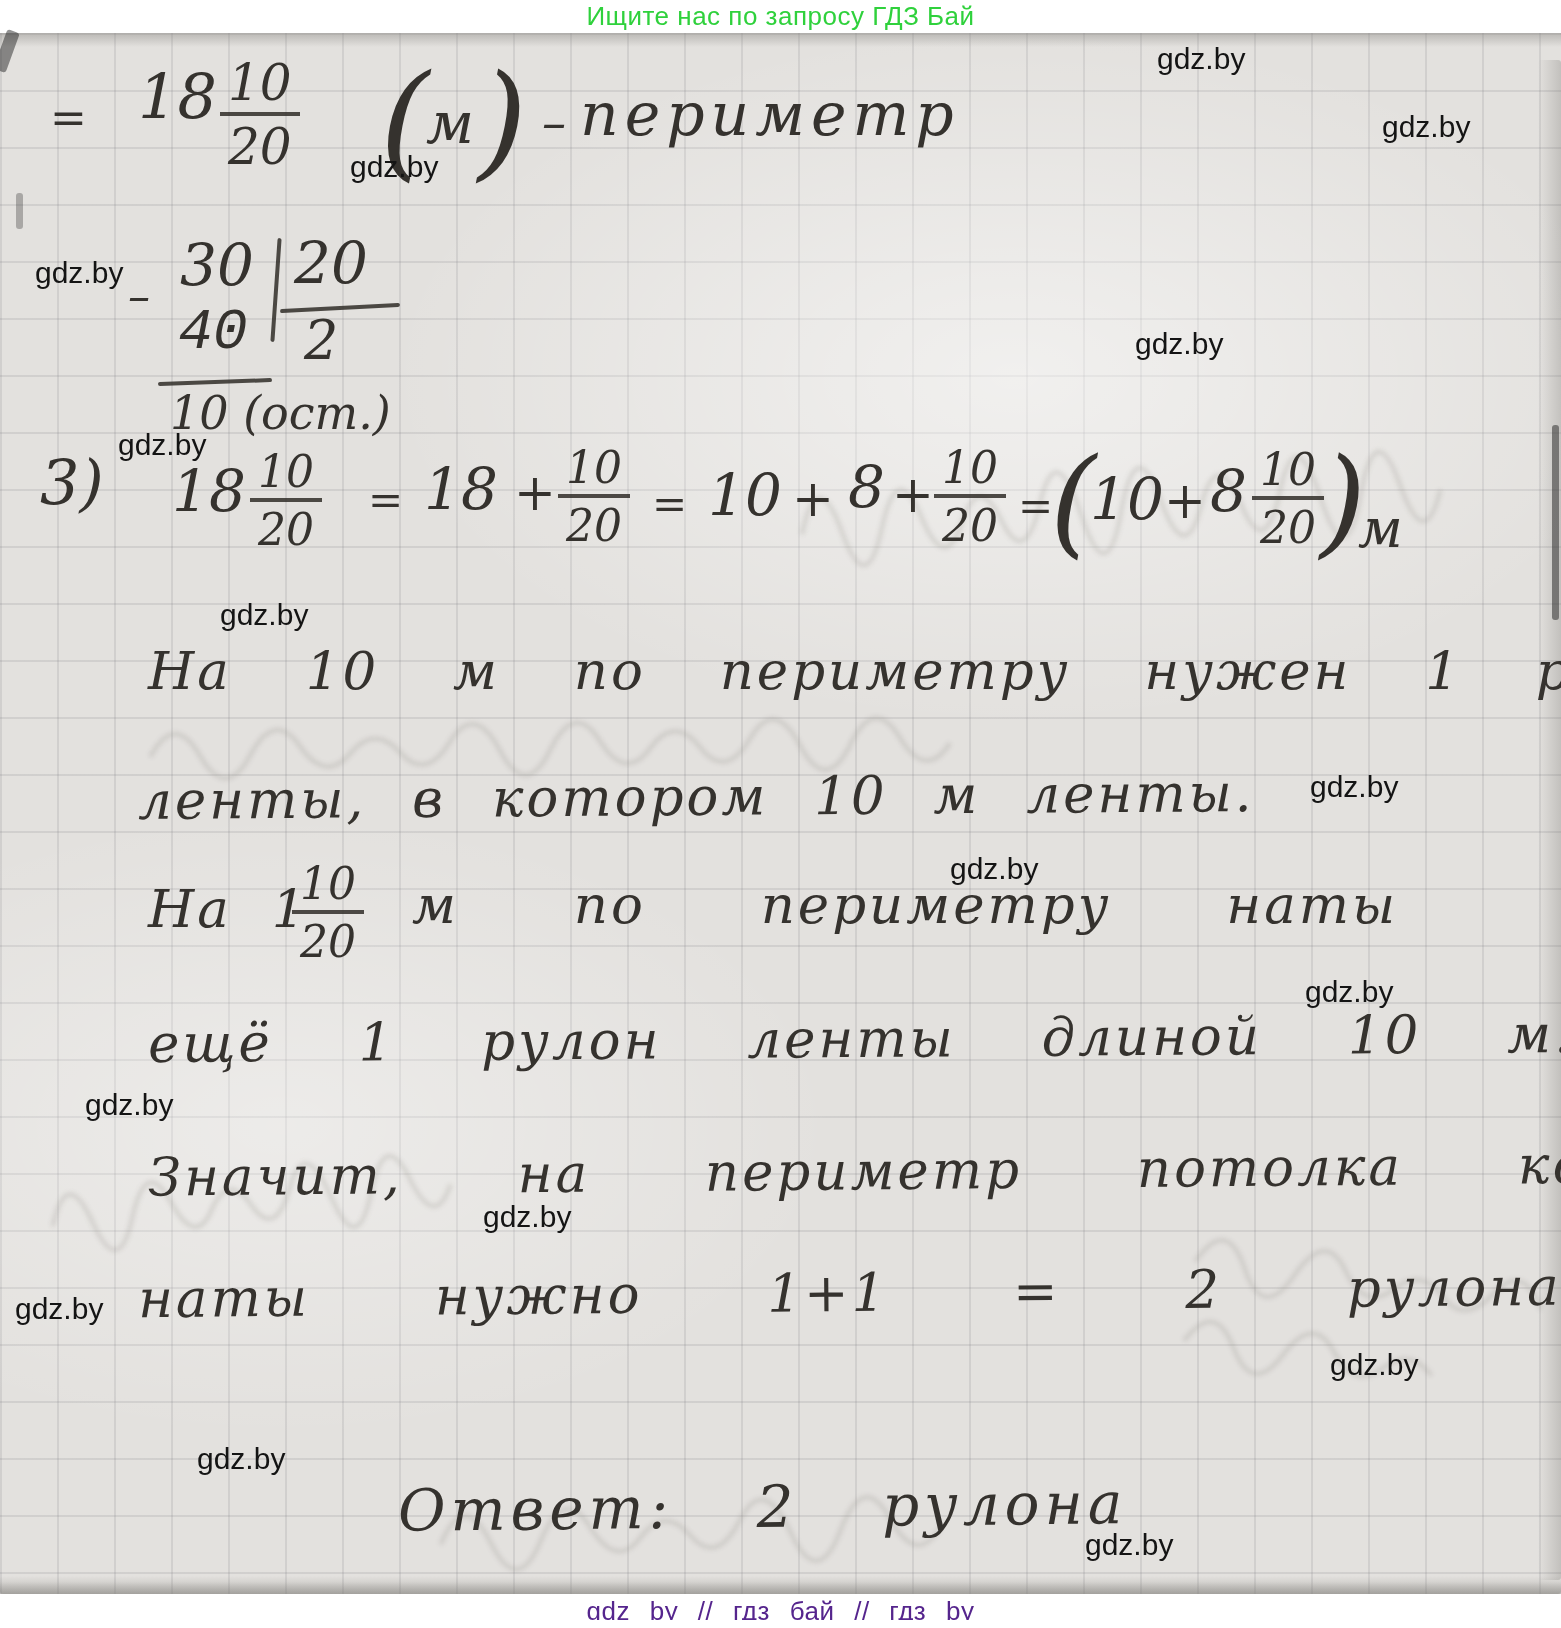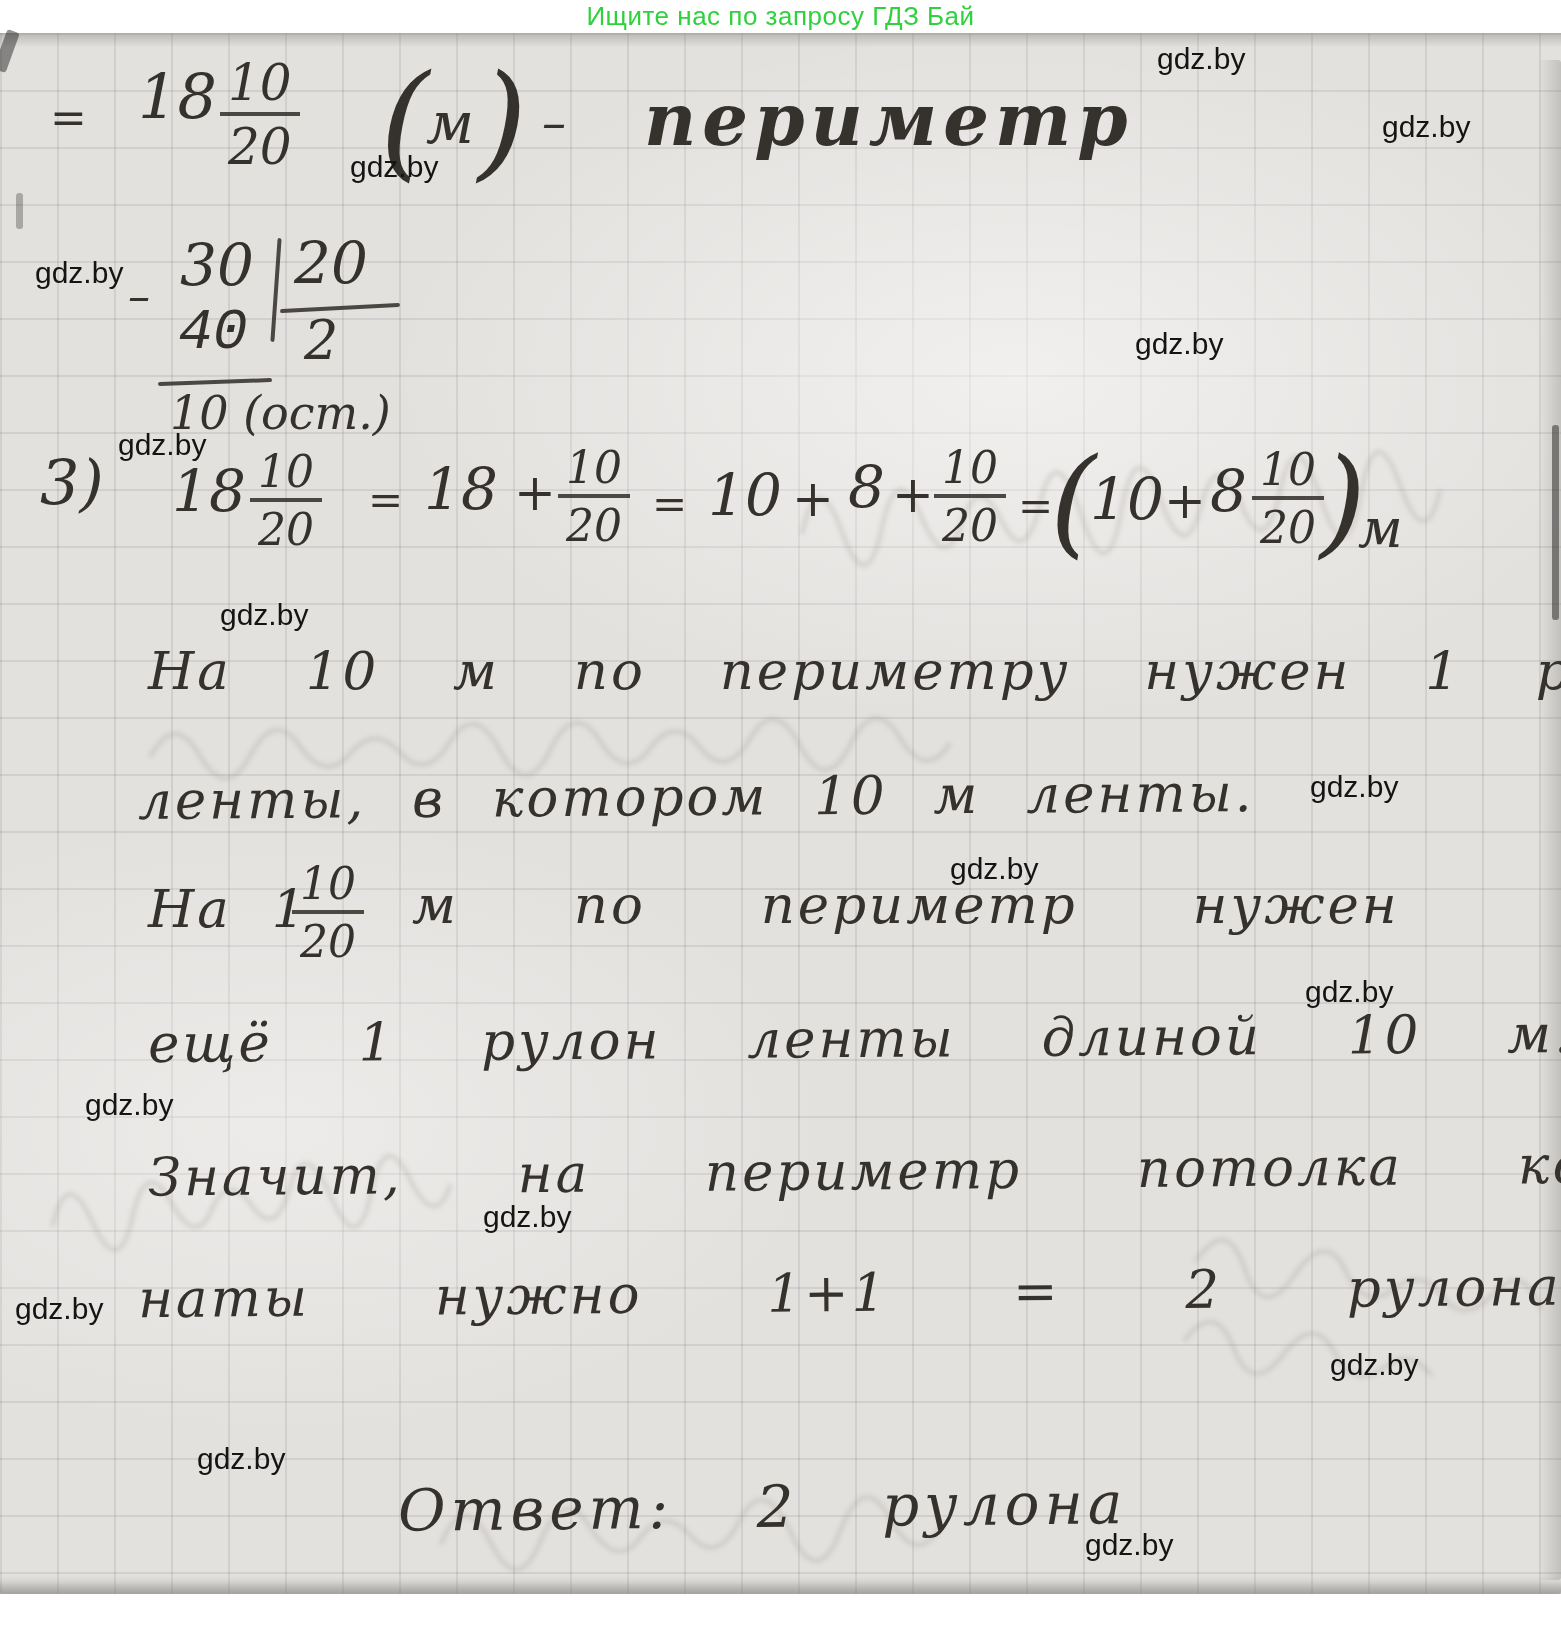--- a/index.html
+++ b/index.html
@@ -75,21 +75,21 @@
   <span class="hw" style="left:50px;top:96px;font-size:44px;">=</span>
   <span class="hw" style="left:138px;top:66px;font-size:62px;">18</span>
   <span class="frac" style="left:220px;top:58px;font-size:50px;">
     <span class="num">10</span>
     <span class="den">20</span>
   </span>
   <span class="hw paren" style="left:380px;top:58px;font-size:126px;">(</span>
   <span class="hw" style="left:426px;top:94px;font-size:58px;">м</span>
   <span class="hw paren" style="left:478px;top:58px;font-size:126px;">)</span>
   <span class="hw" style="left:542px;top:98px;font-size:48px;">–</span>
-  <span class="hw" style="left:644px;top:84px;font-size:72px;letter-spacing:6px;font-weight:bold;">периметр</span>
+  <span class="hw" style="left:580px;top:84px;font-size:60px;letter-spacing:6px;">периметр</span>
 
   <span class="hw" style="left:128px;top:274px;font-size:44px;">–</span>
   <span class="hw" style="left:180px;top:236px;font-size:58px;">30</span>
   <div class="stroke" style="left:274px;top:238px;width:4px;height:104px;transform:rotate(4deg);"></div>
   <span class="hw" style="left:294px;top:234px;font-size:58px;">20</span>
   <div class="stroke" style="left:280px;top:306px;width:120px;height:4px;transform:rotate(-3deg);"></div>
   <span class="hw" style="left:178px;top:304px;font-size:58px;font-family:Liberation Mono, monospace;">40</span>
   <div class="stroke" style="left:158px;top:380px;width:114px;height:4px;transform:rotate(-2deg);"></div>
   <span class="hw" style="left:304px;top:314px;font-size:54px;">2</span>
   <span class="hw" style="left:170px;top:390px;font-size:46px;">10 (ост.)</span>
@@ -129,21 +129,21 @@
   <span class="hw" style="left:1358px;top:502px;font-size:54px;">м</span>
 
   <span class="hw" style="left:148px;top:644px;font-size:53px;word-spacing:54px;letter-spacing:3px;">На 10 м по периметру нужен 1 рулон</span>
   <span class="hw" style="left:138px;top:770px;font-size:53px;word-spacing:26px;letter-spacing:3px;transform:rotate(-.4deg);">ленты, в котором 10 м ленты.</span>
 
   <span class="hw" style="left:148px;top:882px;font-size:53px;word-spacing:20px;letter-spacing:3px;">На 1</span>
   <span class="frac" style="left:292px;top:862px;font-size:44px;">
     <span class="num">10</span>
     <span class="den">20</span>
   </span>
-  <span class="hw" style="left:412px;top:878px;font-size:53px;word-spacing:95px;letter-spacing:3px;">м по периметр нужен</span>
+  <span class="hw" style="left:412px;top:878px;font-size:53px;word-spacing:95px;letter-spacing:3px;">м по периметру наты</span>
 
   <span class="hw" style="left:148px;top:1012px;font-size:53px;word-spacing:66px;letter-spacing:3px;transform:rotate(-.4deg);">ещё 1 рулон ленты длиной 10 м.</span>
   <span class="hw" style="left:148px;top:1144px;font-size:53px;word-spacing:95px;letter-spacing:3px;transform:rotate(-.5deg);">Значит, на периметр потолка ком-</span>
   <span class="hw" style="left:138px;top:1266px;font-size:53px;word-spacing:105px;letter-spacing:3px;transform:rotate(-.5deg);">наты нужно 1+1 = 2 рулона</span>
   <span class="hw" style="left:398px;top:1478px;font-size:58px;word-spacing:60px;letter-spacing:5px;transform:rotate(-.6deg);">Ответ: 2 рулона</span>
 
   <span class="wm" style="left:1157px;top:42px;">gdz.by</span>
   <span class="wm" style="left:1382px;top:110px;">gdz.by</span>
   <span class="wm" style="left:350px;top:150px;">gdz.by</span>
   <span class="wm" style="left:35px;top:256px;">gdz.by</span>
@@ -153,14 +153,17 @@
   <span class="wm" style="left:1310px;top:770px;">gdz.by</span>
   <span class="wm" style="left:950px;top:852px;">gdz.by</span>
   <span class="wm" style="left:1305px;top:975px;">gdz.by</span>
   <span class="wm" style="left:85px;top:1088px;">gdz.by</span>
   <span class="wm" style="left:483px;top:1200px;">gdz.by</span>
   <span class="wm" style="left:15px;top:1292px;">gdz.by</span>
   <span class="wm" style="left:1330px;top:1348px;">gdz.by</span>
   <span class="wm" style="left:197px;top:1442px;">gdz.by</span>
   <span class="wm" style="left:1085px;top:1528px;">gdz.by</span>
 
+  <div class="footerbar">
+    <span>gdz by // гдз бай // гдз by</span>
+  </div>
 
 </div>
 
 </body></html>

